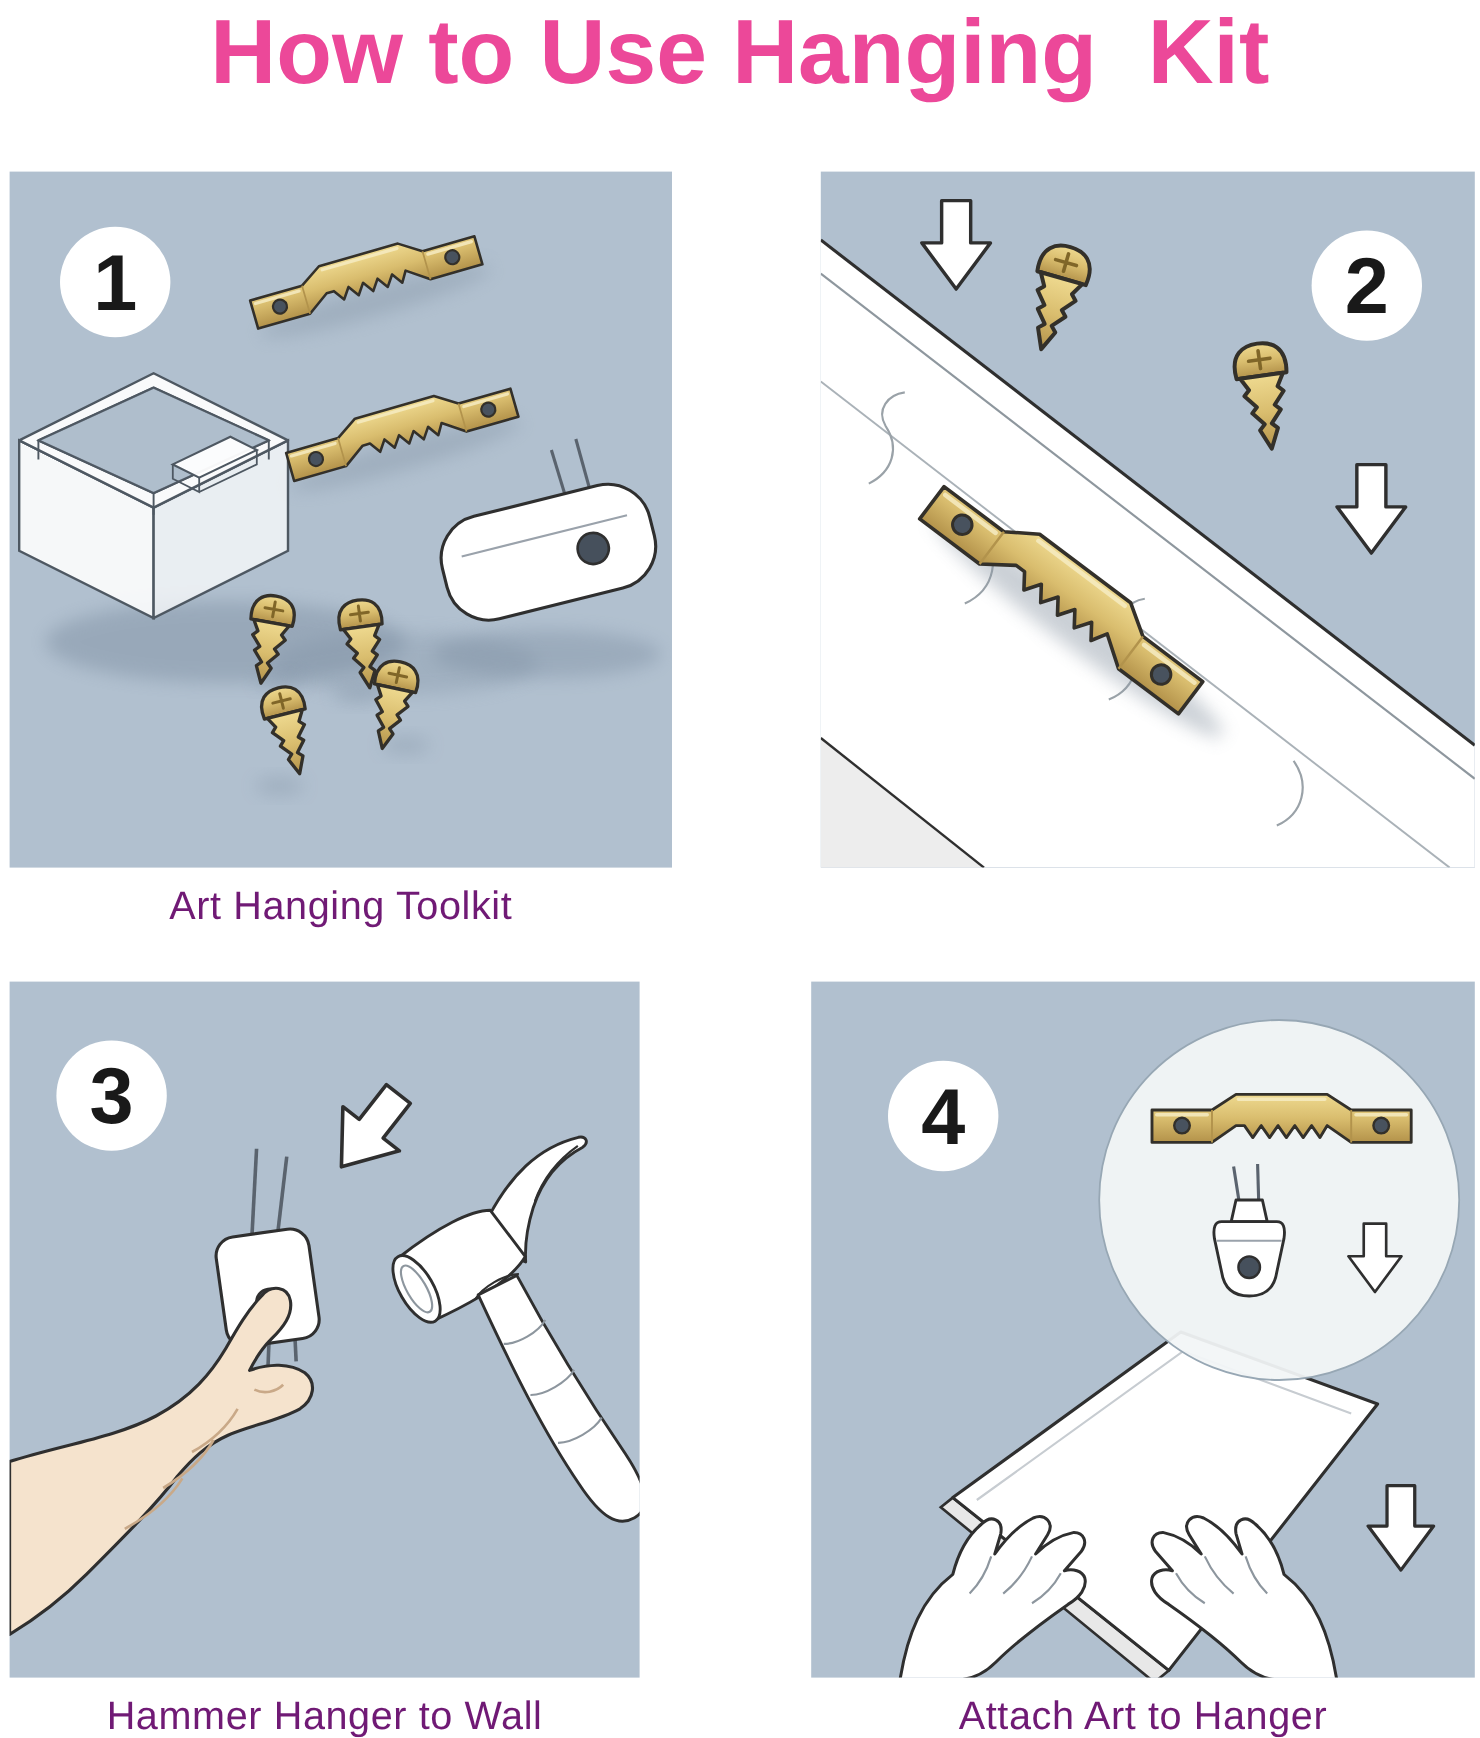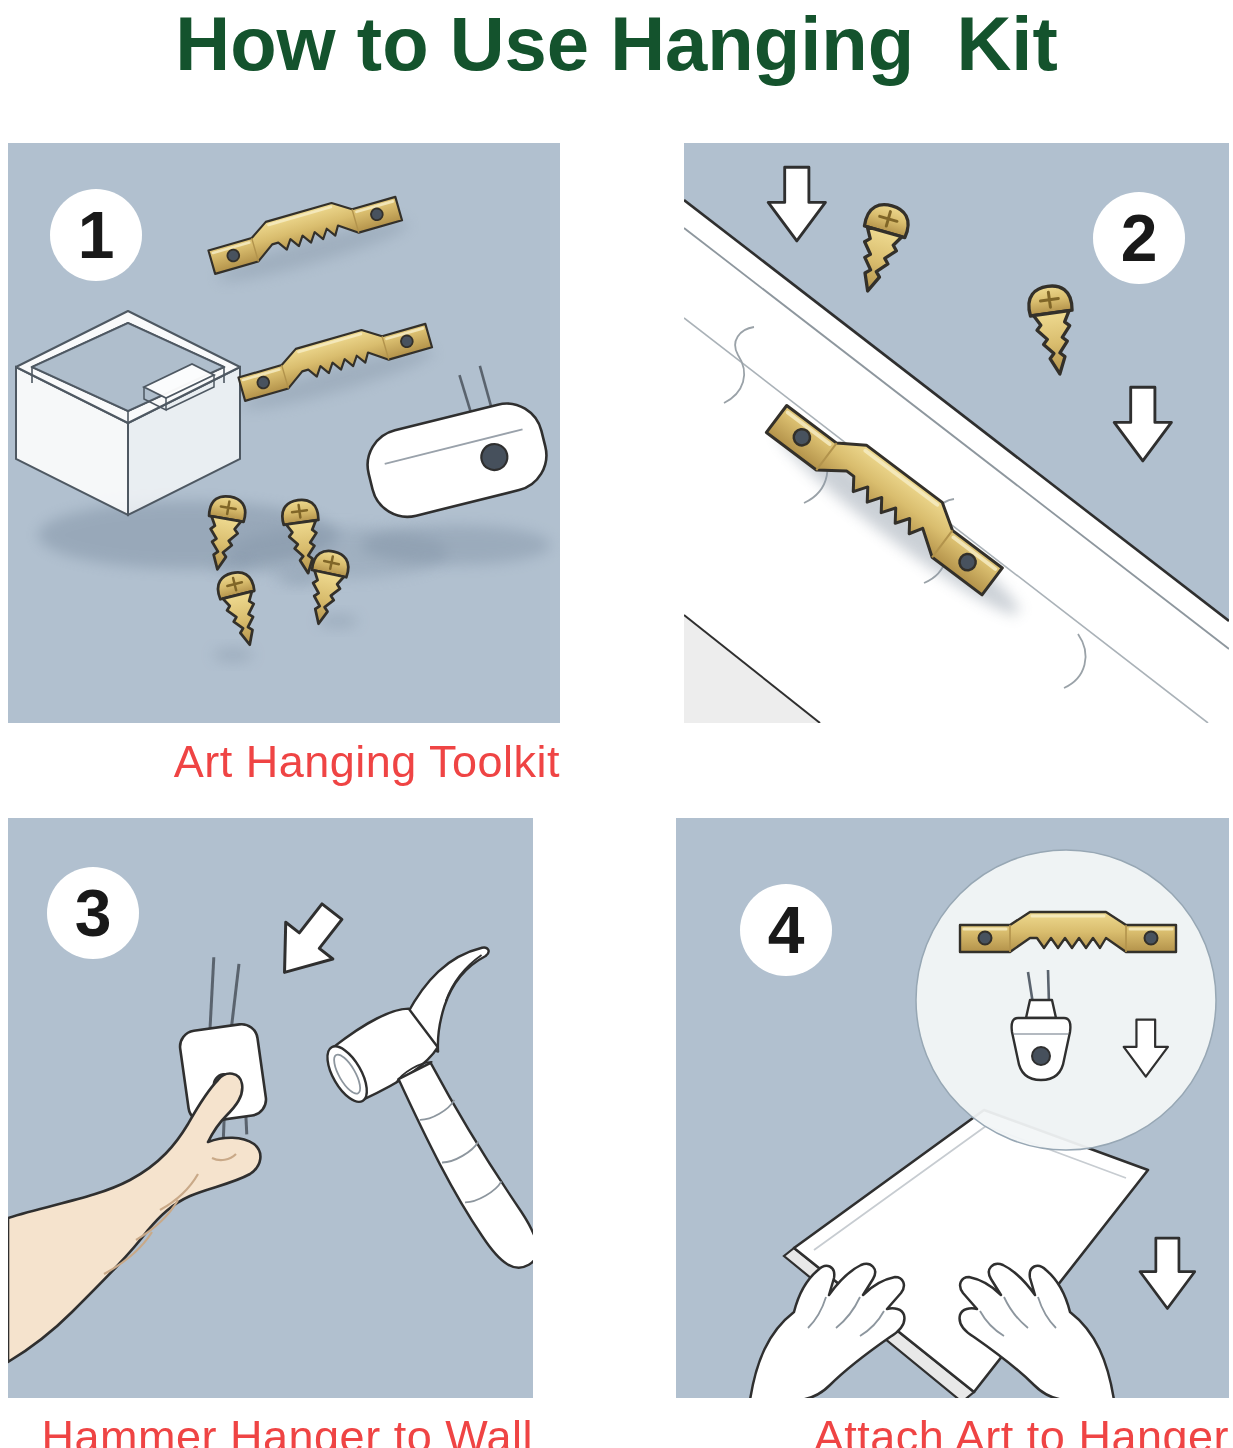--- a/index.html
+++ b/index.html
@@ -2,27 +2,27 @@
 <html><head>
 <meta charset="utf-8">
 <style>
   * { margin:0; padding:0; box-sizing:border-box; }
   html,body { background:#ffffff; }
   body { font-family:"Liberation Sans", sans-serif; }
   .page { position:relative; width:1233px; height:1448px; background:#ffffff; overflow:hidden; }
   .title {
     position:absolute; top:0px; left:0; width:100%;
     text-align:center; font-size:76px; font-weight:700;
-    color:#14532d; letter-spacing:0px; white-space:pre;
+    color:#ec4899; letter-spacing:0px; white-space:pre;
   }
   .step { position:absolute; }
   .panel { background:#b1c0cf; line-height:0; }
   .panel svg { display:block; }
   .caption {
-    text-align:right; font-size:45px; color:#ef4444;
+    text-align:center; font-size:33px; color:#701a75;
     margin-top:14px; letter-spacing:0.5px; line-height:1.1;
   }
   svg text.badge-num {
     font-family:"Liberation Sans", sans-serif;
     font-weight:700; fill:#191919;
   }
 </style>
 </head>
 <body>
 

